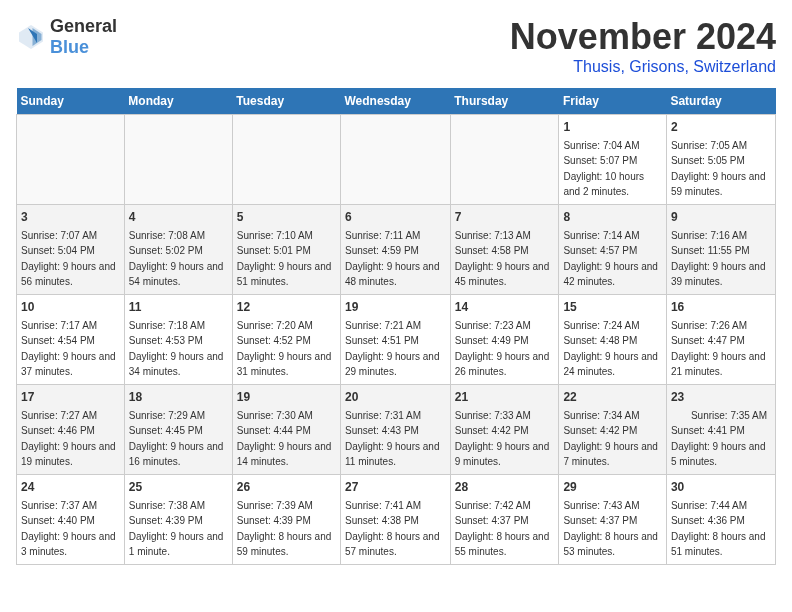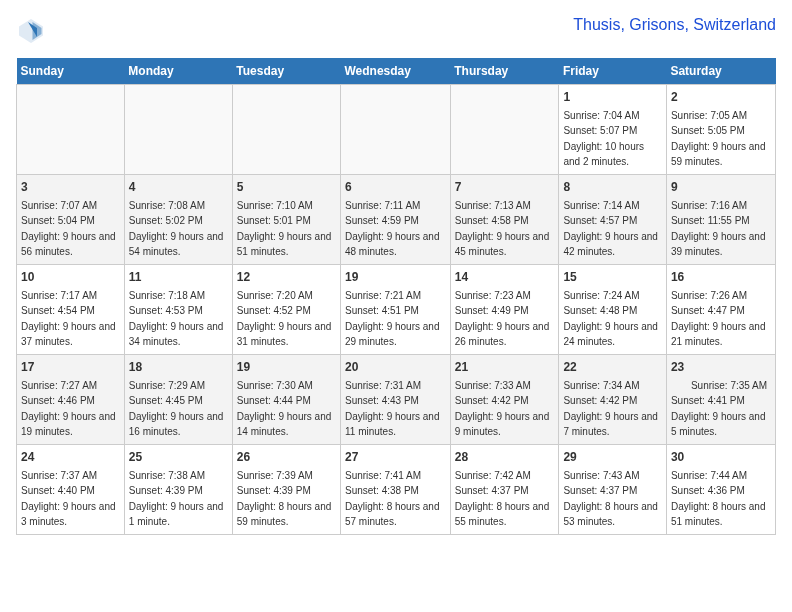--- a/index.html
+++ b/index.html
@@ -95,22 +95,29 @@
 </head>
 <body>
 
 <div class="header-section">
   <div class="logo">
     <svg class="logo-icon" viewBox="0 0 40 40">
       <polygon points="20,4 36,14 36,26 20,36 4,26 4,14" fill="#2e75b6" opacity="0.15"></polygon>
       <polygon points="22,8 34,16 34,24 22,32" fill="#2e75b6" opacity="0.5"></polygon>
       <polygon points="16,8 28,16 28,28 16,8" fill="#2e75b6"></polygon>
     </svg>
+    <div>
+      <div>
+        <span class="logo-text-general">General</span><br>
+        <span class="logo-text-blue">Blue</span>
+      </div>
+    </div>
   </div>
   <div class="title-section">
+    <div class="month-title">November 2024</div>
     <div class="location-title">Thusis, Grisons, Switzerland</div>
   </div>
 </div>
 
 <table>
   <thead>
     <tr>
     <th>Sunday</th>
         <th>Monday</th>
         <th>Tuesday</th>

